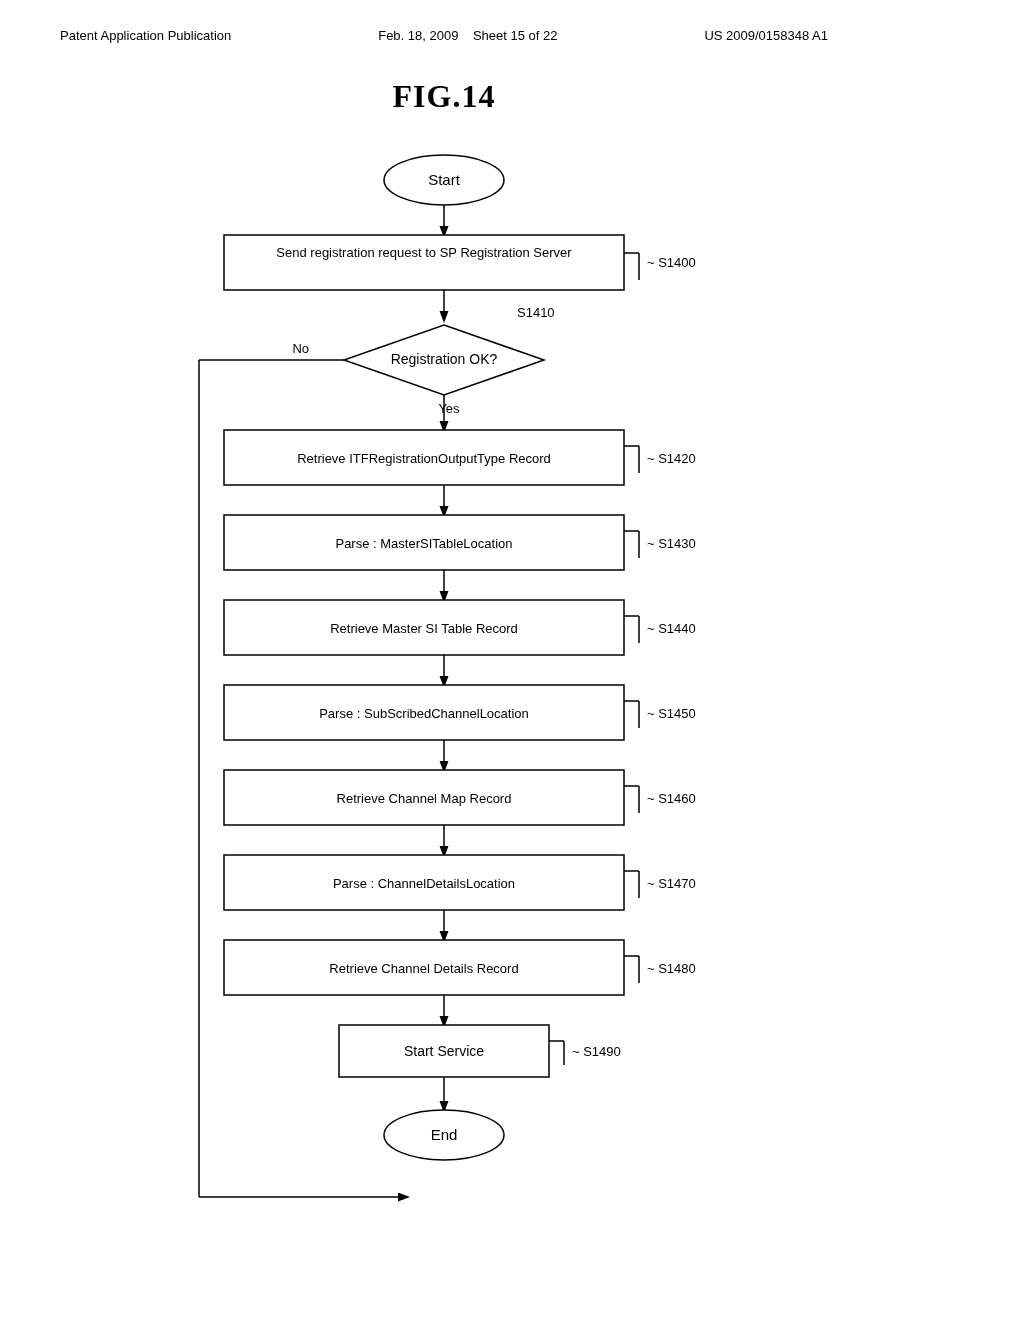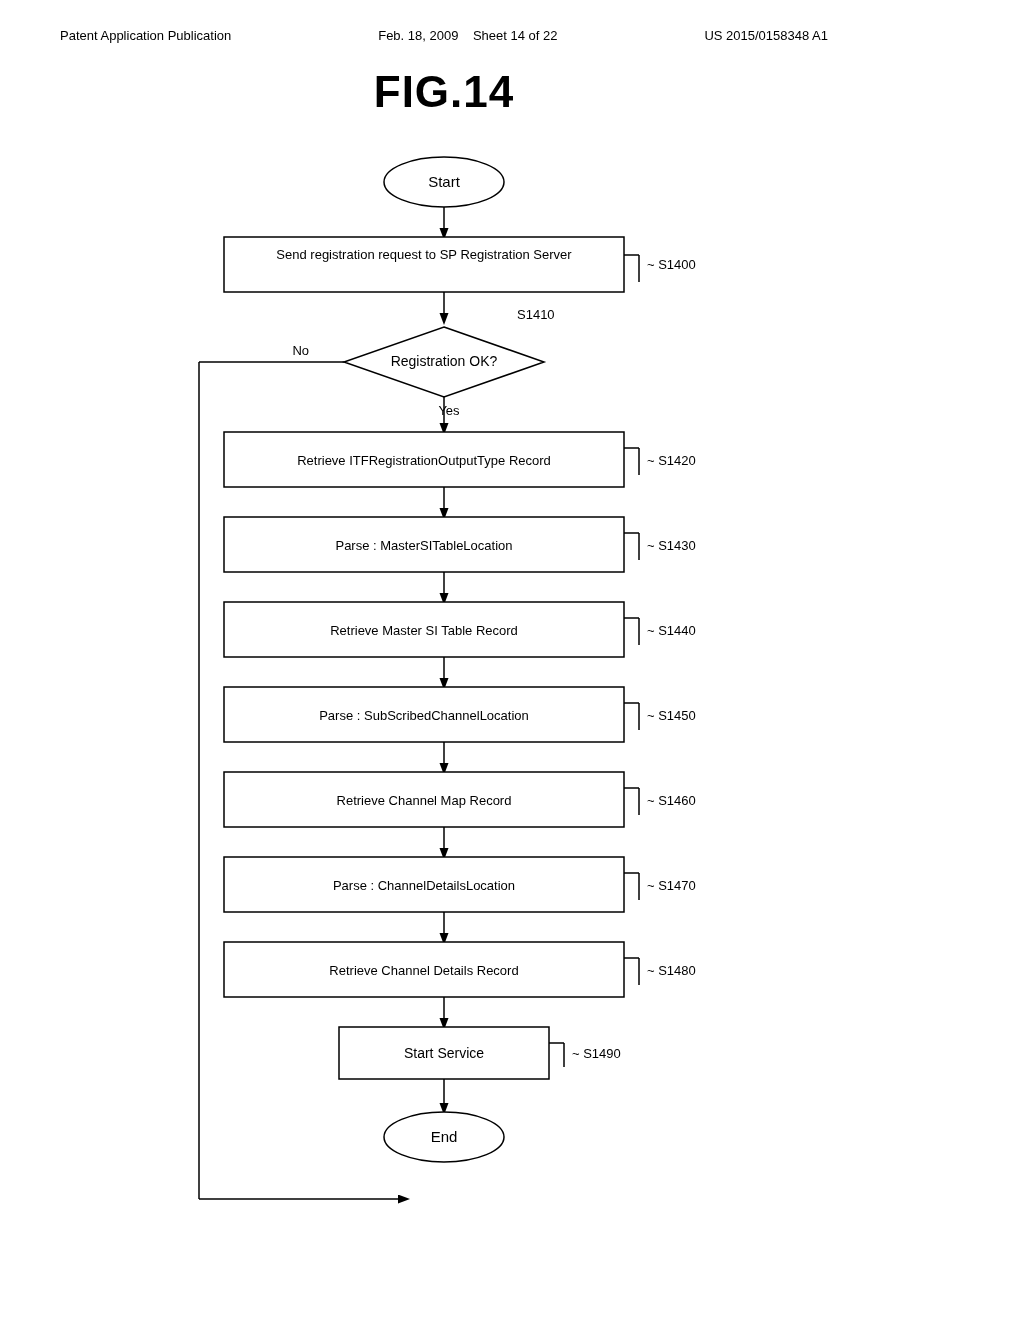--- a/index.html
+++ b/index.html
@@ -22,46 +22,46 @@
     .header {
       display: flex;
       justify-content: space-between;
       padding: 28px 60px 0 60px;
       font-size: 13px;
       font-family: Arial, sans-serif;
     }
 
     .figure-title {
       text-align: center;
-      font-size: 44px;
+      font-size: 32px;
       font-weight: bold;
-      margin-top: 24px;
-      font-family: Liberation Sans, sans-serif;
+      margin-top: 35px;
+      font-family: Liberation Serif, serif;
       letter-spacing: 1px;
     }
 
     
     .flowchart-svg {
       display: block;
       margin: 0 auto;
       margin-top: 20px;
     }
   </style>
 </head>
 <body>
 
 <div class="page">
 
   <div class="header">
     <span>Patent Application Publication</span>
     <span>
       <span>Feb. 18, 2009</span>&nbsp;&nbsp;&nbsp;
-      <span>Sheet 14 of 22</span>
+      <span>Sheet 15 of 22</span>
     </span>
-    <span>US 2015/0158348 A1</span>
+    <span>US 2009/0158348 A1</span>
   </div>
 
   <div class="figure-title">FIG.14</div>
 
   <svg class="flowchart-svg" width="750" height="1100" viewBox="0 0 750 1100" xmlns="http://www.w3.org/2000/svg" font-family="Arial, sans-serif" font-size="14">
 
     <ellipse cx="375" cy="45" rx="60" ry="25" fill="white" stroke="black" stroke-width="1.5"></ellipse>
     <text x="375" y="50" text-anchor="middle" font-size="15">Start</text>
 
     <line x1="375" y1="70" x2="375" y2="100" stroke="black" stroke-width="1.5" marker-end="url(#arrow)"></line>

